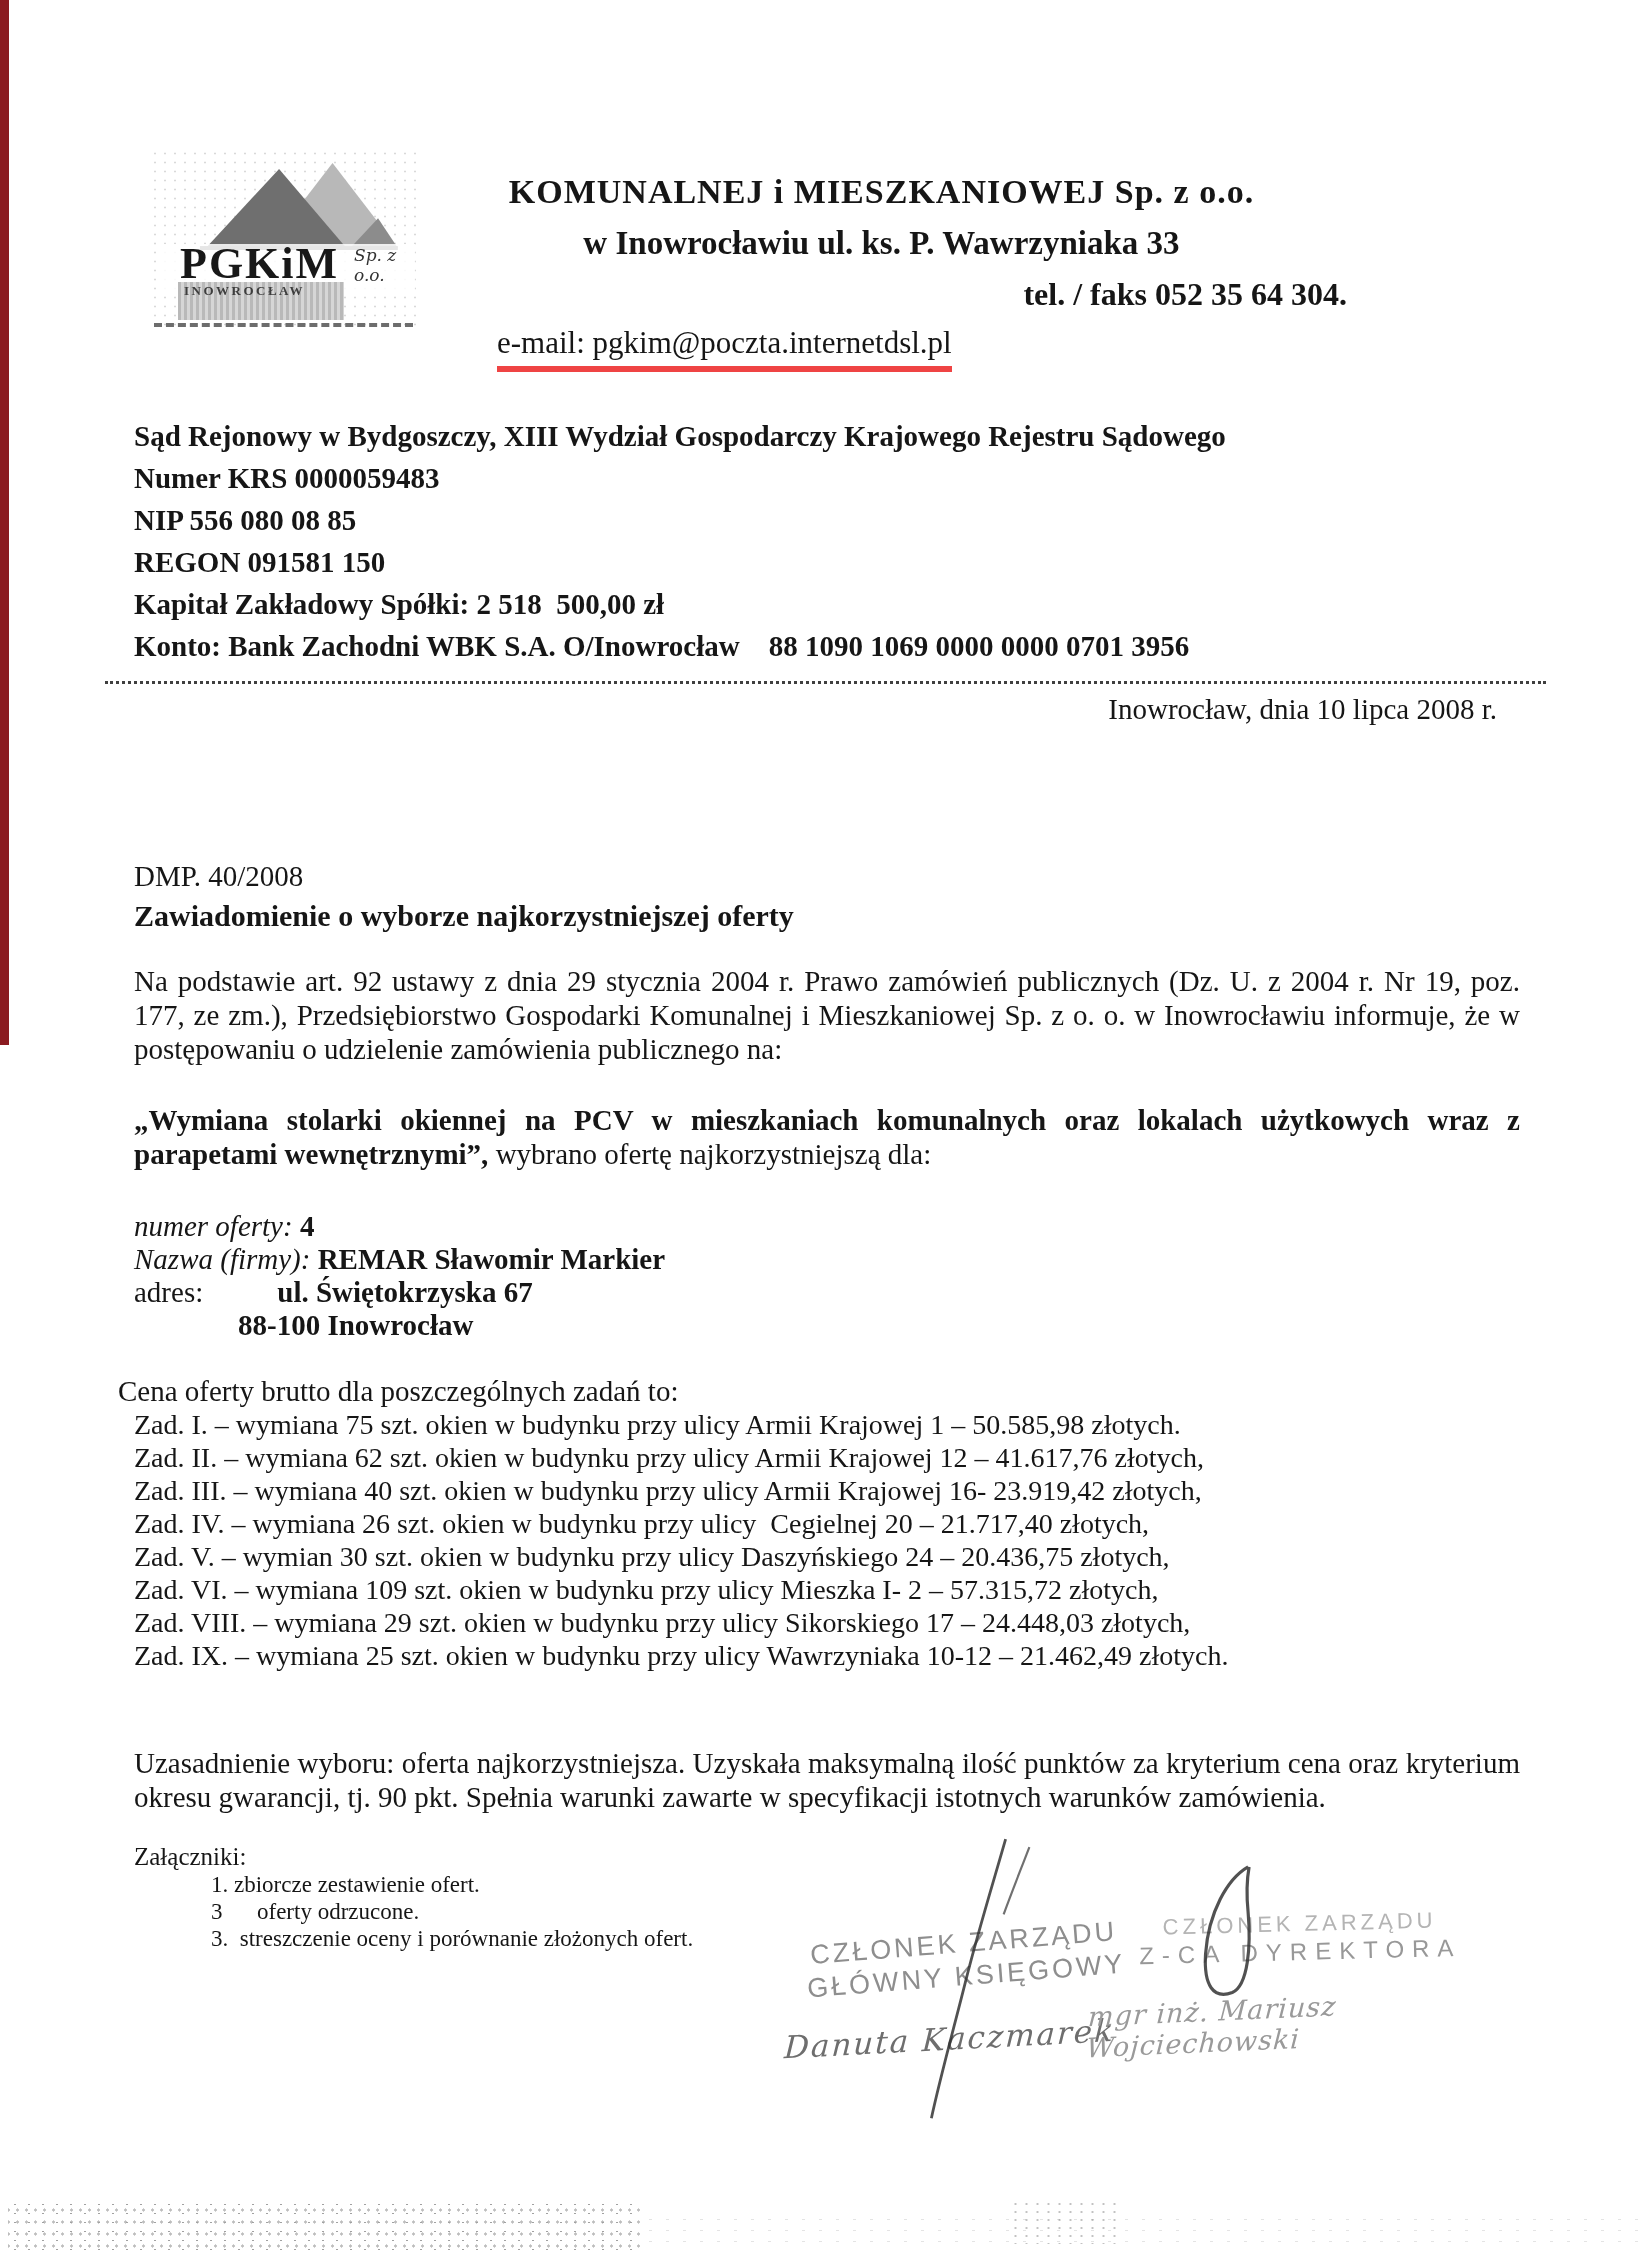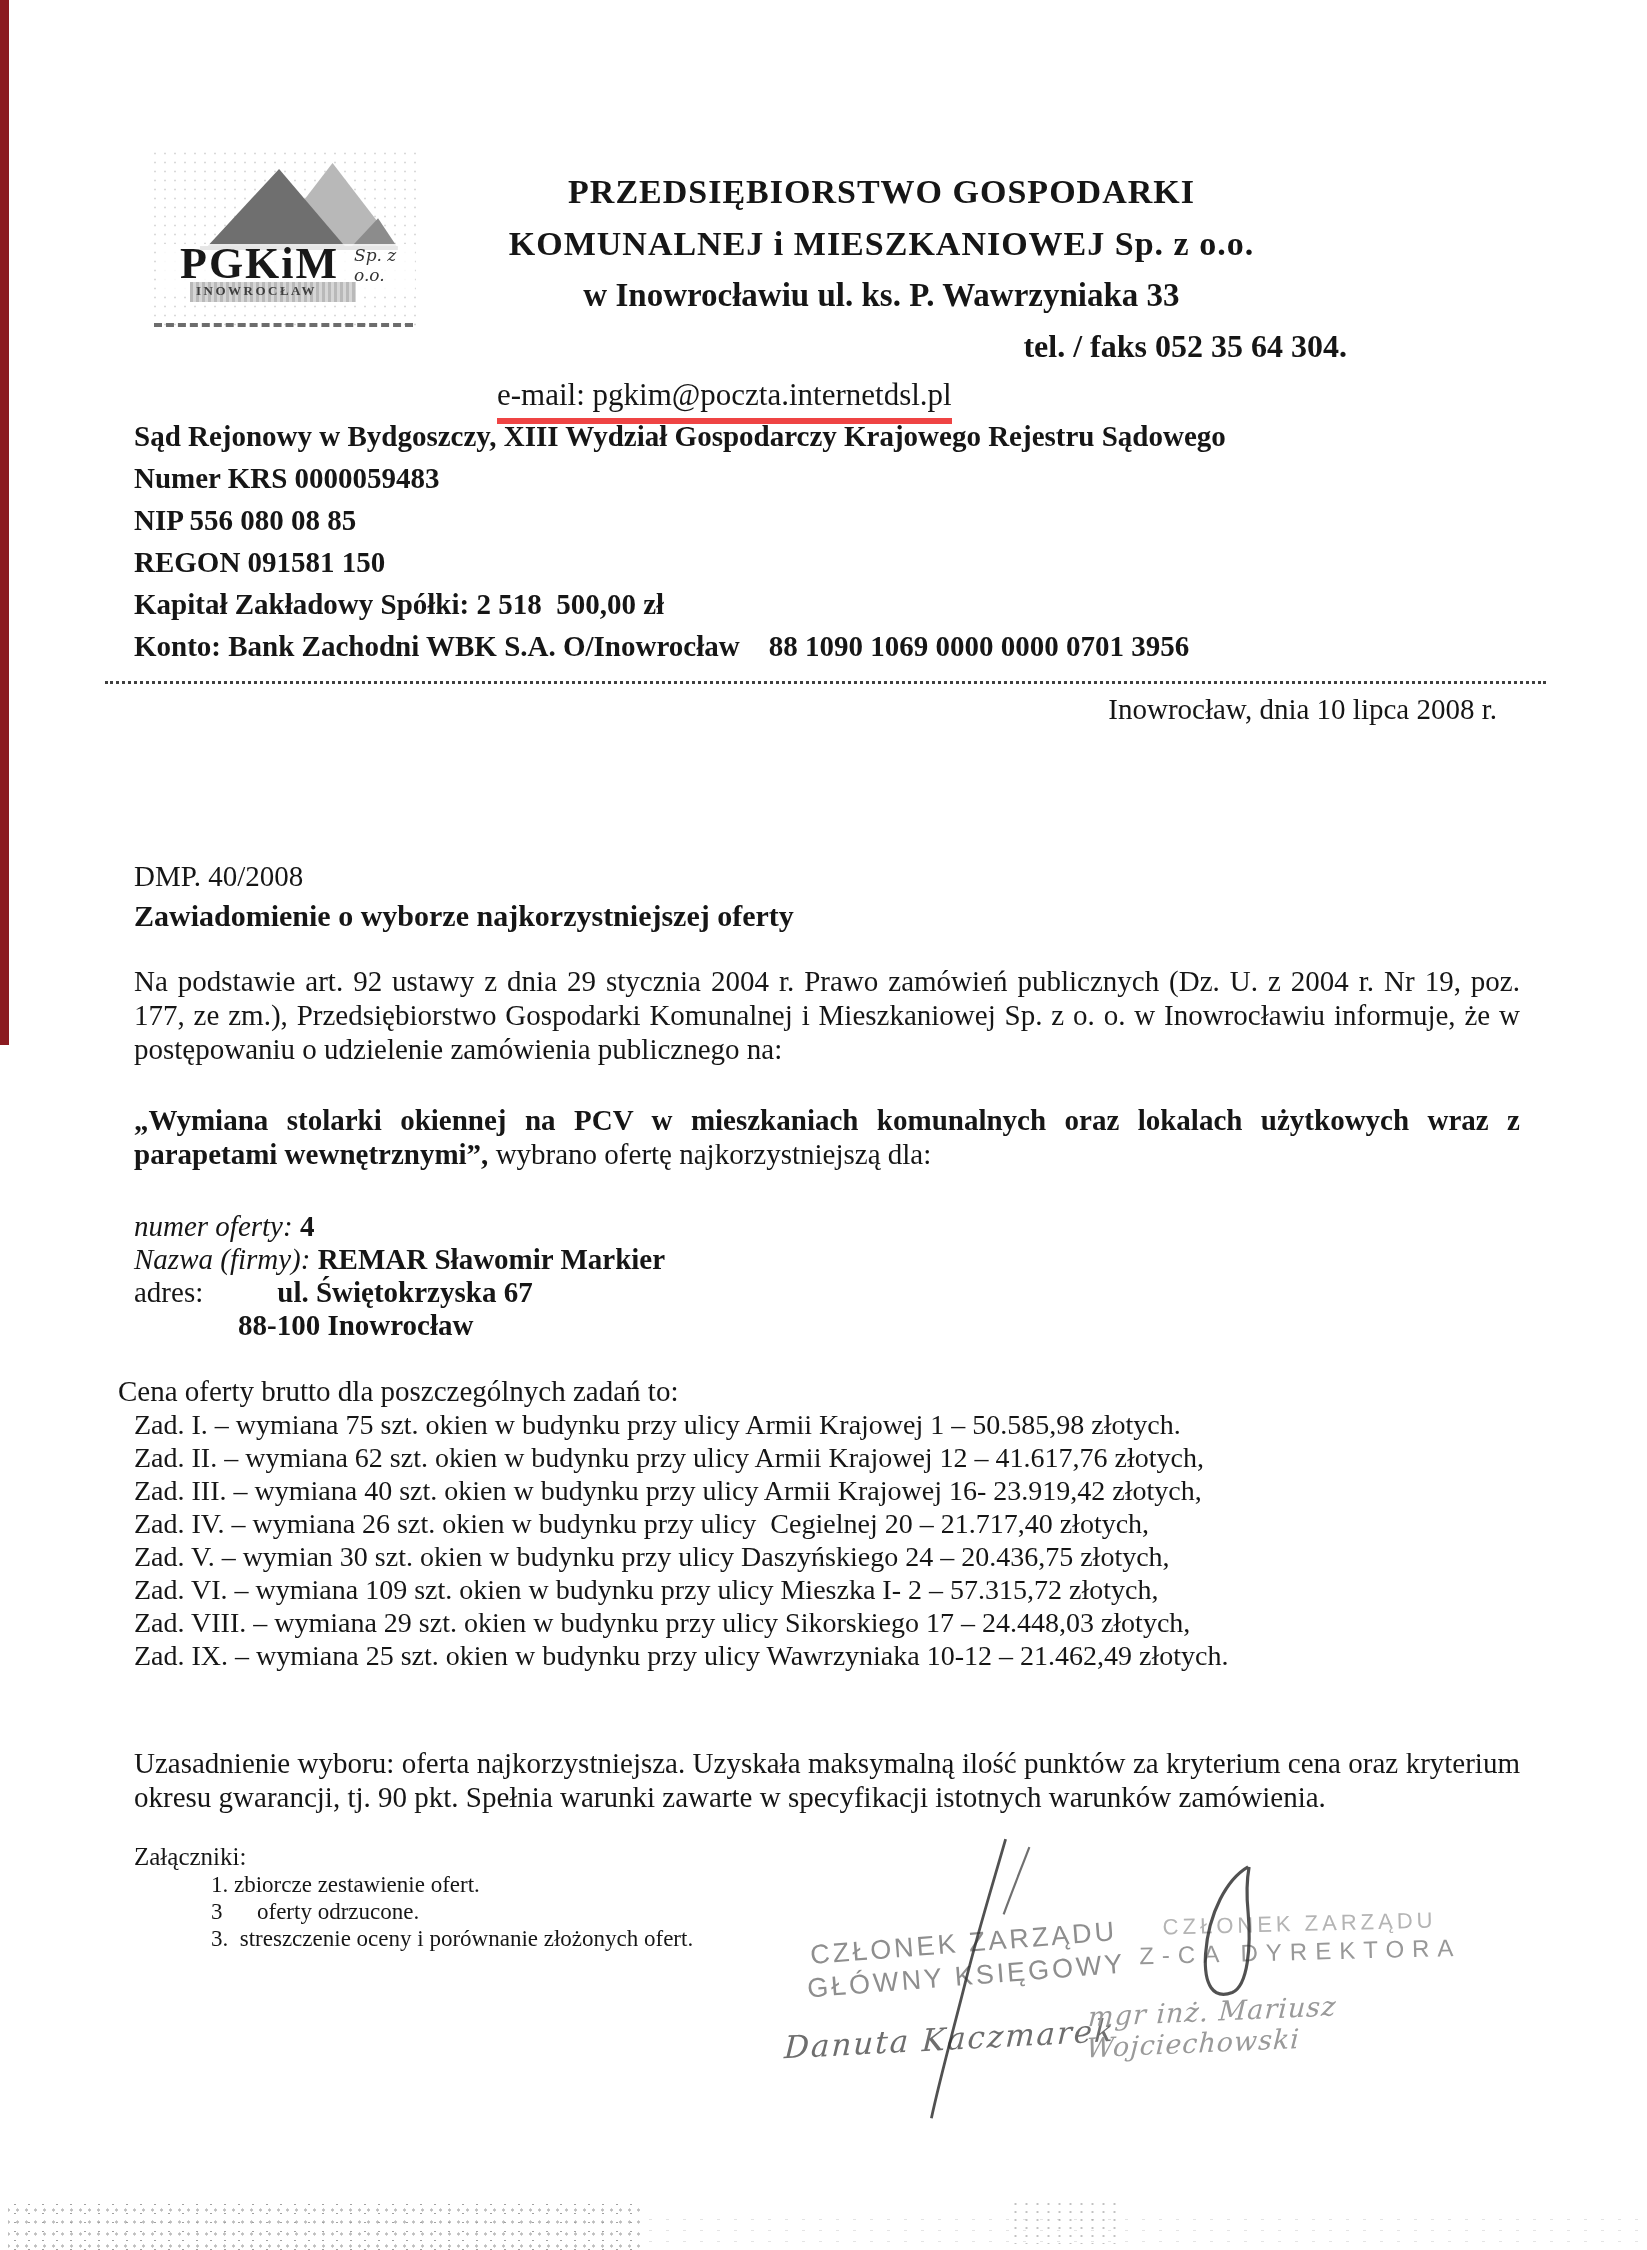--- a/index.html
+++ b/index.html
@@ -17,21 +17,21 @@
   .red-strip { left:0; top:0; width:9px; height:1045px; background:#8b1b20; }
 
   
   .logo { left:150px; top:149px; width:273px; height:180px;
           background-image: radial-gradient(#d9d9d9 1px, transparent 1.3px);
           background-size: 10px 9px; }
   .logo-art { position:absolute; left:26px; top:8px; }
   .logo-row { position:absolute; left:8px; top:95px; width:257px; height:46px; background:rgba(255,255,255,.85); }
   .logo-acronym { position:absolute; left:22px; top:-6px; font-weight:bold; font-size:44px; letter-spacing:2px; color:#181818; }
   .logo-sp { position:absolute; left:196px; top:1px; font-style:italic; font-size:17px; color:#333; font-family:"DejaVu Serif", serif; }
-  .logo-city-band { position:absolute; left:40px; top:133px; width:166px; height:20px;
+  .logo-city-band { position:absolute; left:28px; top:133px; width:166px; height:38px;
           background:repeating-linear-gradient(90deg,#b9b9b9 0 3px,#d6d6d6 3px 6px); }
   .logo-city { position:absolute; left:6px; top:1px; font-size:13px; font-weight:bold; letter-spacing:2.5px; color:#3e3e3e; }
   .logo-underline { position:absolute; left:4px; bottom:2px; width:259px; border-top:4px dashed #6d6d6d; }
 
   
   .lh-block { left:416px; top:166px; width:931px; }
   .lh1 { text-align:center; font-weight:bold; font-size:34px; letter-spacing:1px; line-height:52px; }
   .lh2 { text-align:center; font-weight:bold; font-size:34px; letter-spacing:1px; line-height:52px; }
   .lh3 { text-align:center; font-weight:bold; font-size:33px; line-height:51px; }
   .lh-tel { padding-left:81px; font-weight:bold; font-size:32px; line-height:50px;text-align:right; }
@@ -106,21 +106,20 @@
       <span class="logo-acronym">PGKiM</span>
       <span class="logo-sp">Sp. z o.o.</span>
     </div>
     <div class="logo-city-band">
       <div class="logo-city">INOWROCŁAW</div>
     </div>
     <div class="logo-underline"></div>
   </div>
 
   <div class="abs lh-block">
-    <div class="lh1">PRZEDSIĘBIORSTWO GOSPODARKI</div>
     <div class="lh2">KOMUNALNEJ i MIESZKANIOWEJ Sp. z o.o.</div>
     <div class="lh3">w Inowrocławiu ul. ks. P. Wawrzyniaka 33</div>
     <div class="lh-tel">tel. / faks 052 35 64 304.</div>
     <div class="lh-mail"><span>e-mail: pgkim@poczta.internetdsl.pl</span></div>
   </div>
 
   <div class="abs registry">
     <div>Sąd Rejonowy w Bydgoszczy, XIII Wydział Gospodarczy Krajowego Rejestru Sądowego</div>
     <div>Numer KRS 0000059483</div>
     <div>NIP 556 080 08 85</div>

